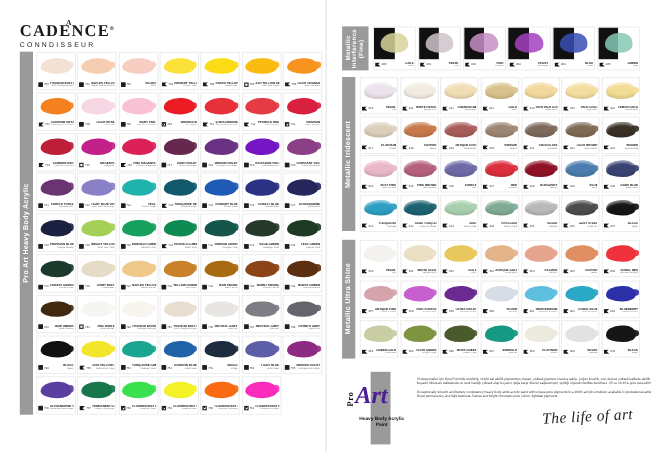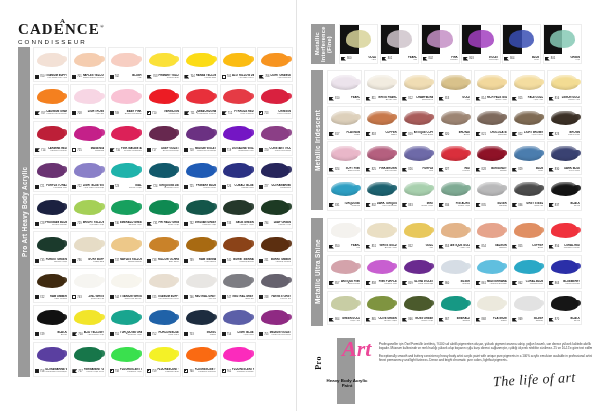--- a/index.html
+++ b/index.html
@@ -145,23 +145,23 @@
     position:absolute;left:0;top:0;width:58px;height:66px;
   }
   .pa-bar{position:absolute;left:26px;top:0;width:18px;height:66px;background:#9a9a9a;}
   .pa-pro{
     position:absolute;left:3px;top:18px;
     writing-mode:vertical-rl;transform:rotate(180deg);
     font-family:"Liberation Serif",serif;font-size:8px;font-weight:bold;
     letter-spacing:.5px;color:#111;
   }
   .pa-art{
-    position:absolute;left:12px;top:0;
+    position:absolute;left:12px;top:10px;
     font-family:"Liberation Serif",serif;font-style:italic;
-    font-size:22px;font-weight:bold;color:#ec4899;line-height:22px;margin-left:19px;
+    font-size:22px;font-weight:bold;color:#4c1d95;line-height:22px;
   }
   .pa-sub{
     position:absolute;left:14px;top:40px;width:44px;
     font-size:4.4px;font-weight:bold;color:#111;text-align:center;
     line-height:5.4px;
   }
   .legal{position:absolute;left:68px;top:4px;width:220px;}
   .legal p{margin:0 0 4px 0;font-size:3px;line-height:4.1px;color:#3a3a3a;}
   .tagline{
     position:absolute;right:6px;top:34px;

